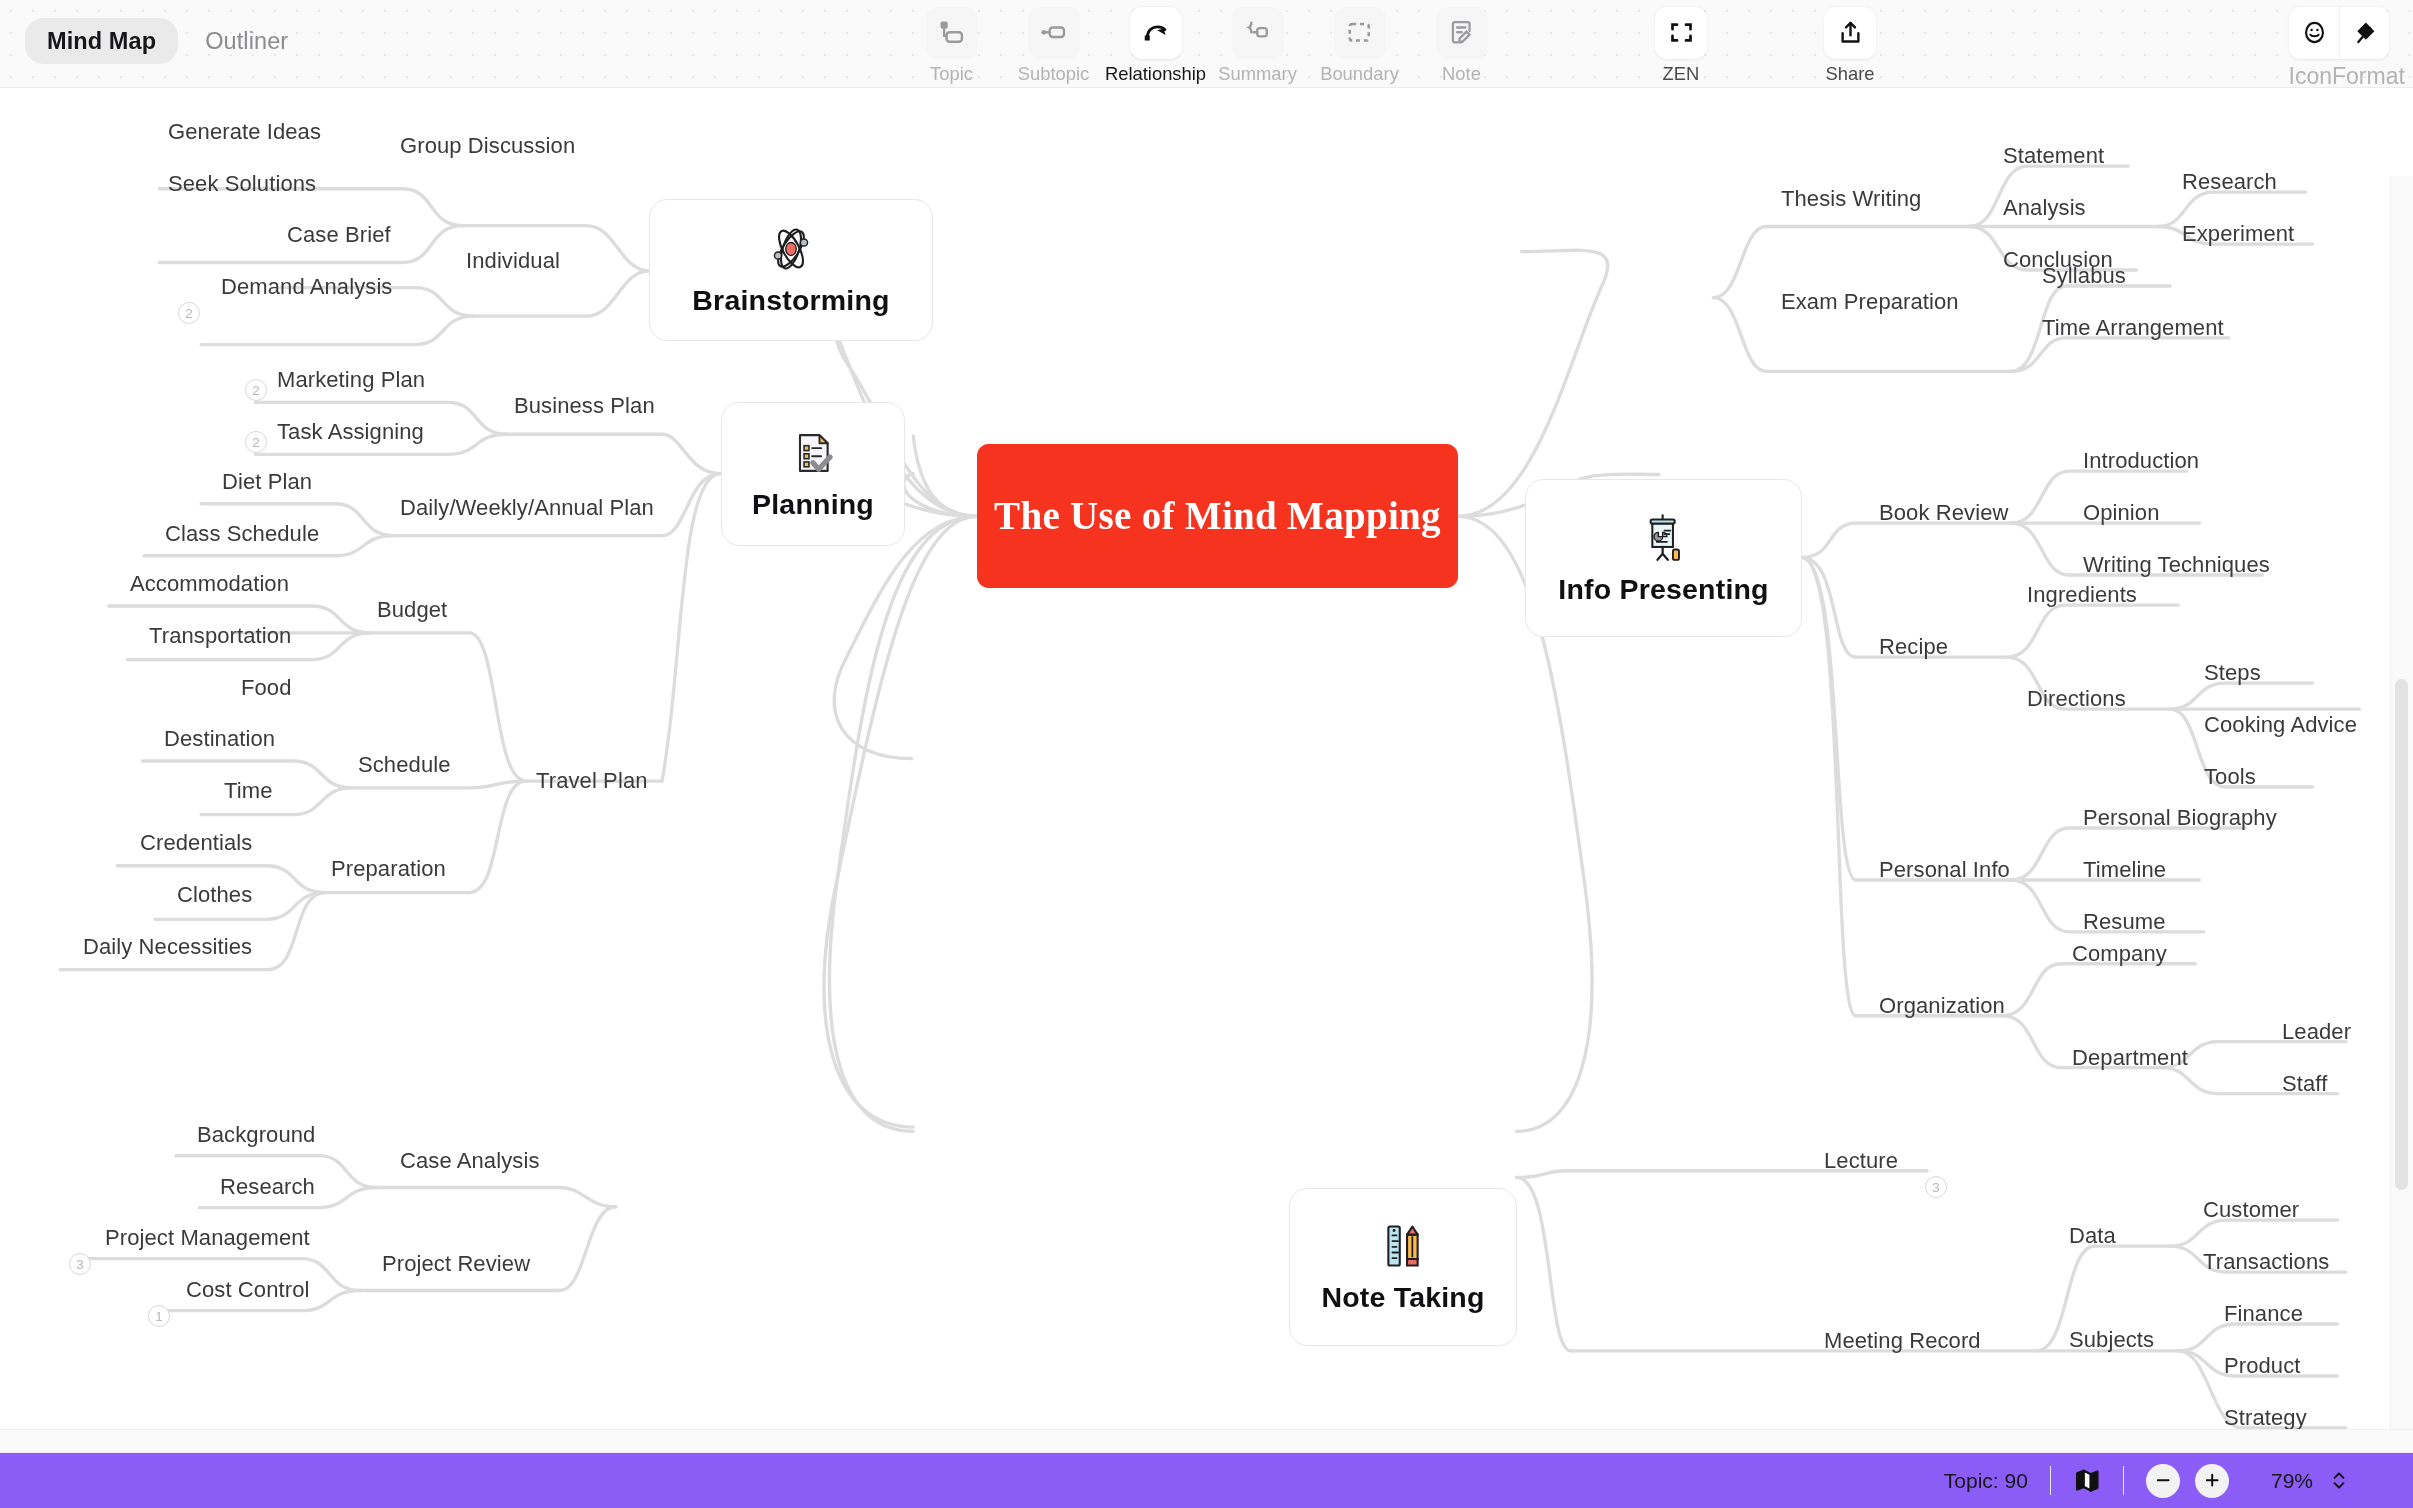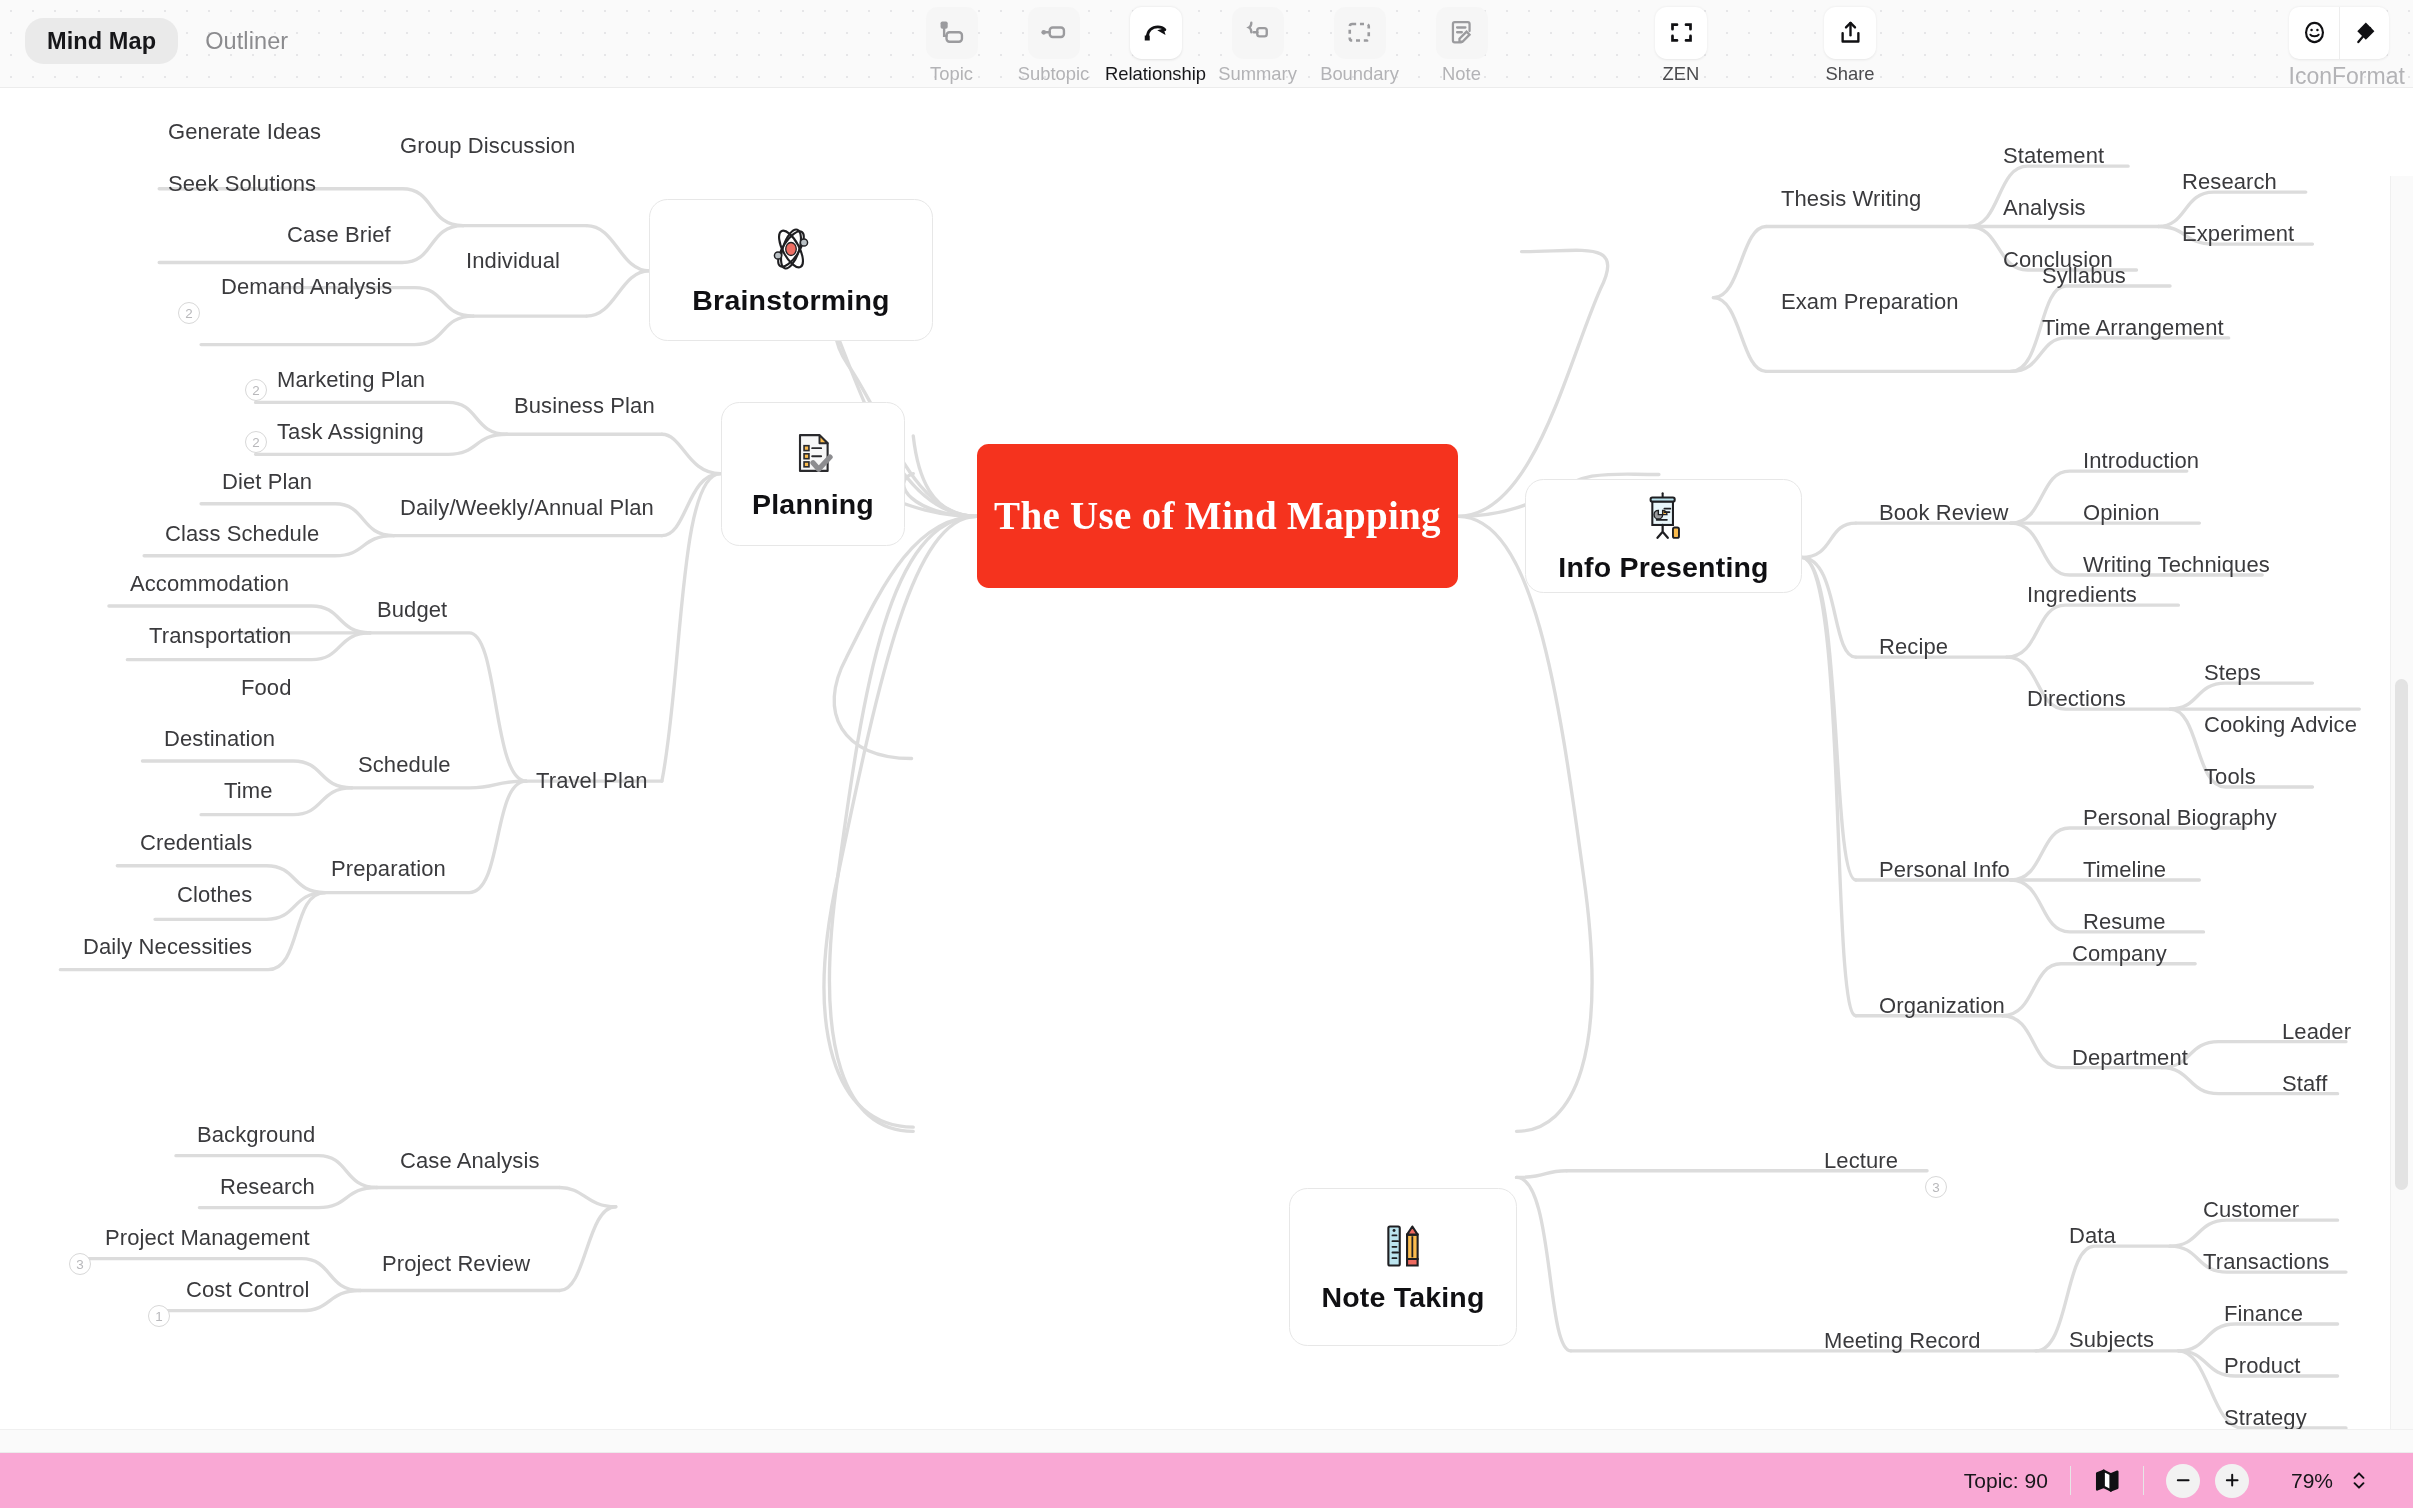--- a/index.html
+++ b/index.html
@@ -113,23 +113,23 @@
     background:#fafafa; border-left:0.8px solid #f0f0f0;
   }
   #vscroll-thumb{
     position:absolute; right:5px; top:503px; width:13.4px; height:511px;
     border-radius:6.7px; background:#e3e3e3; cursor:pointer;
   }
 
   
   #status{
     position:absolute; left:0; bottom:0; width:2413px; height:56px;
-    background:#f9a8d4; border-top:0.8px solid #ececec;
+    background:#8b5cf6; border-top:0.8px solid #ececec;
     display:flex; align-items:center; justify-content:flex-end; gap:0;
-    padding-right:21px; z-index:40;
+    padding-right:41px; z-index:40;
   }
   #status .seg{ display:flex; align-items:center; height:37px; padding:0 22px; }
   #status .sep{ width:0.8px; height:28.5px; background:#e6e6e6; }
   #status .txt{ font-size:21px; color:#17171a; white-space:nowrap; }
   .zbtn{
     width:34px; height:34px; border-radius:50%; background:#f2f2f2;
     display:flex; align-items:center; justify-content:center; cursor:pointer;
   }
   .zbtn svg{ display:block; }
   #zoomval{ font-size:21px; color:#17171a; min-width:69px; text-align:right; }
@@ -401,21 +401,21 @@
         <rect x="21" y="43" width="6" height="6" fill="#fbbc4e" stroke="#2a2a2d" stroke-width="2"></rect>
         <path d="M31 26h11M31 36h11" stroke="#2a2a2d" stroke-width="2.4" stroke-linecap="round"></path>
         <path d="M32 44l7 8 14-15" fill="none" stroke="#8d8d90" stroke-width="6.5" stroke-linecap="round" stroke-linejoin="round"></path>
       </svg>
     </div>
     <div class="ctitle">Planning</div>
   </div>
 
 
 
-  <div class="card" style="left:1525px; top:391px; width:277px; height:114px;">
+  <div class="card" style="left:1525px; top:391px; width:277px; height:158px;">
     <div class="cicon">
       <svg width="55" height="55" viewBox="0 0 64 64">
         <path d="M31 6v6" stroke="#1f1f22" stroke-width="2.4" stroke-linecap="round"></path>
         <rect x="17" y="11" width="28" height="5" rx="2" fill="#bce5ef" stroke="#1f1f22" stroke-width="2.4"></rect>
         <rect x="19" y="16" width="24" height="27" fill="#e9f6fa" stroke="#1f1f22" stroke-width="2.4"></rect>
         <path d="M26 26a5 5 0 1 0 5 5h-5z" fill="#9b9b9e" stroke="#1f1f22" stroke-width="1.6"></path>
         <path d="M31 26a5 5 0 0 1 5 5h-5z" fill="#fbbc4e" stroke="#1f1f22" stroke-width="1.6"></path>
         <path d="M33 24h7M33 28h6M24 37h12" stroke="#1f1f22" stroke-width="2" stroke-linecap="round"></path>
         <path d="M31 43v8M25 58l6-7 6 7" stroke="#1f1f22" stroke-width="2.6" stroke-linecap="round" fill="none"></path>
         <rect x="43" y="46" width="7" height="12" rx="2" fill="#fbbc4e" stroke="#1f1f22" stroke-width="2.2"></rect>

